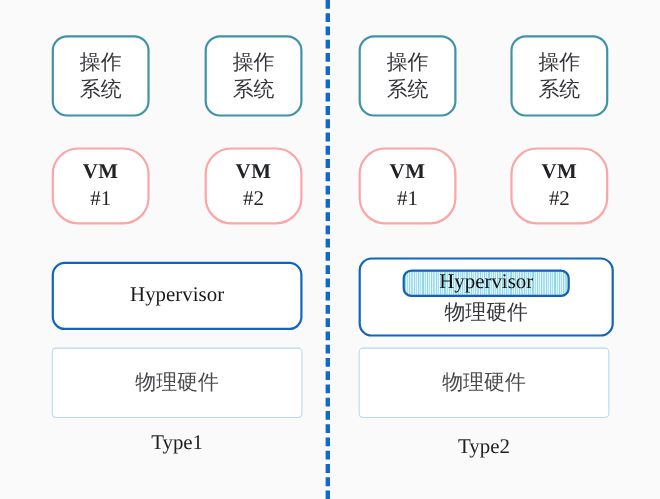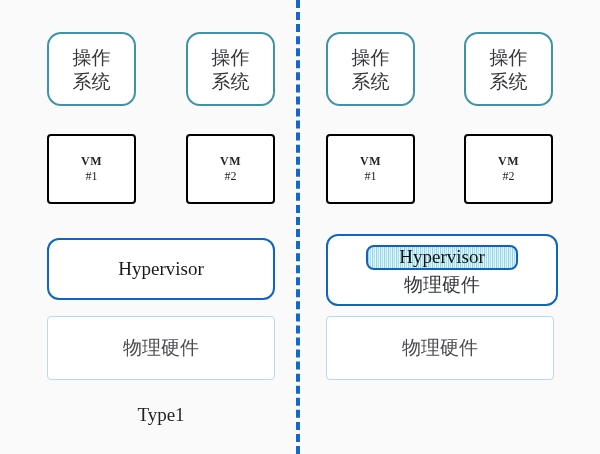--- a/index.html
+++ b/index.html
@@ -50,23 +50,23 @@
     border-radius: 14px;
     font-size: 19px;
     line-height: 1.28;
     color: #35363a;
     font-family: "DejaVu Sans", "Liberation Sans", sans-serif;
   }
   .box-os .l1, .box-os .l2 { display: block; }
 
   
   .box-vm {
-    border: 2px solid #000000;
-    border-radius: 4px;
-    font-size: 12px;
+    border: 2px solid #fca5a5;
+    border-radius: 24px;
+    font-size: 19px;
     line-height: 1.28;
     color: #222326;
   }
   .box-vm .l1 { display: block; font-weight: 700; letter-spacing: .5px; }
   .box-vm .l2 { display: block; }
 
   
   .box-hyp {
     border: 2px solid #1065c0;
     border-radius: 12px;
@@ -155,21 +155,21 @@
   </div>
 
   <div class="box box-hyp" style="left:47px; top:238px; width:228px; height:62px;">
     <span>Hypervisor</span>
   </div>
 
   <div class="box box-hw" style="left:47px; top:316px; width:228px; height:64px;">
     <span>物理硬件</span>
   </div>
 
-  <div class="caption" style="left:47px; top:404px; width:228px;">
+  <div class="caption" style="left:47px; top:392px; width:228px;">
     <span>Type1</span>
   </div>
 
   <div class="box box-os" style="left:326px; top:32px; width:89px; height:74px;">
     <span class="l1">操作</span>
     <span class="l2">系统</span>
   </div>
 
   <div class="box box-os" style="left:464px; top:32px; width:89px; height:74px;">
     <span class="l1">操作</span>
@@ -192,14 +192,17 @@
     </div>
     <div class="hyp-os-line">
       <span>物理硬件</span>
     </div>
   </div>
 
   <div class="box box-hw" style="left:326px; top:316px; width:228px; height:64px;">
     <span>物理硬件</span>
   </div>
 
+  <div class="caption" style="left:326px; top:396px; width:228px;">
+    <span>Type2</span>
+  </div>
 
 </div>
 
 </body></html>

